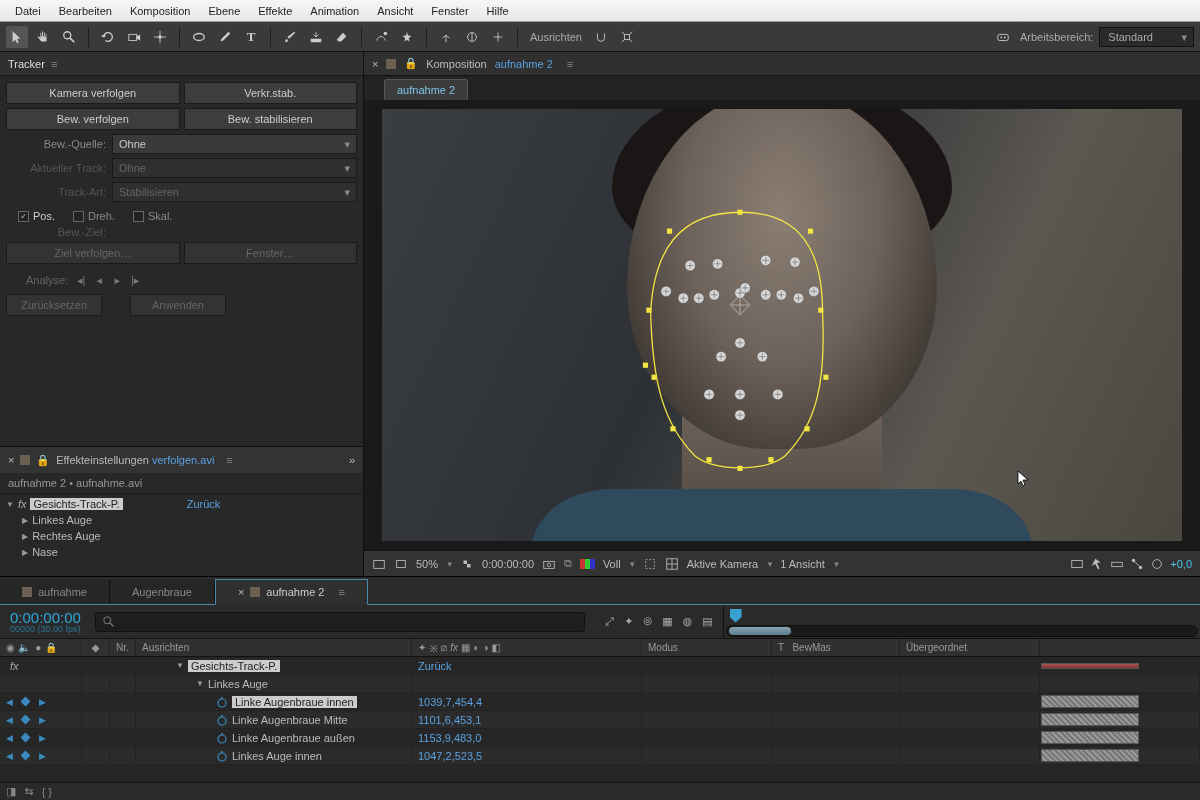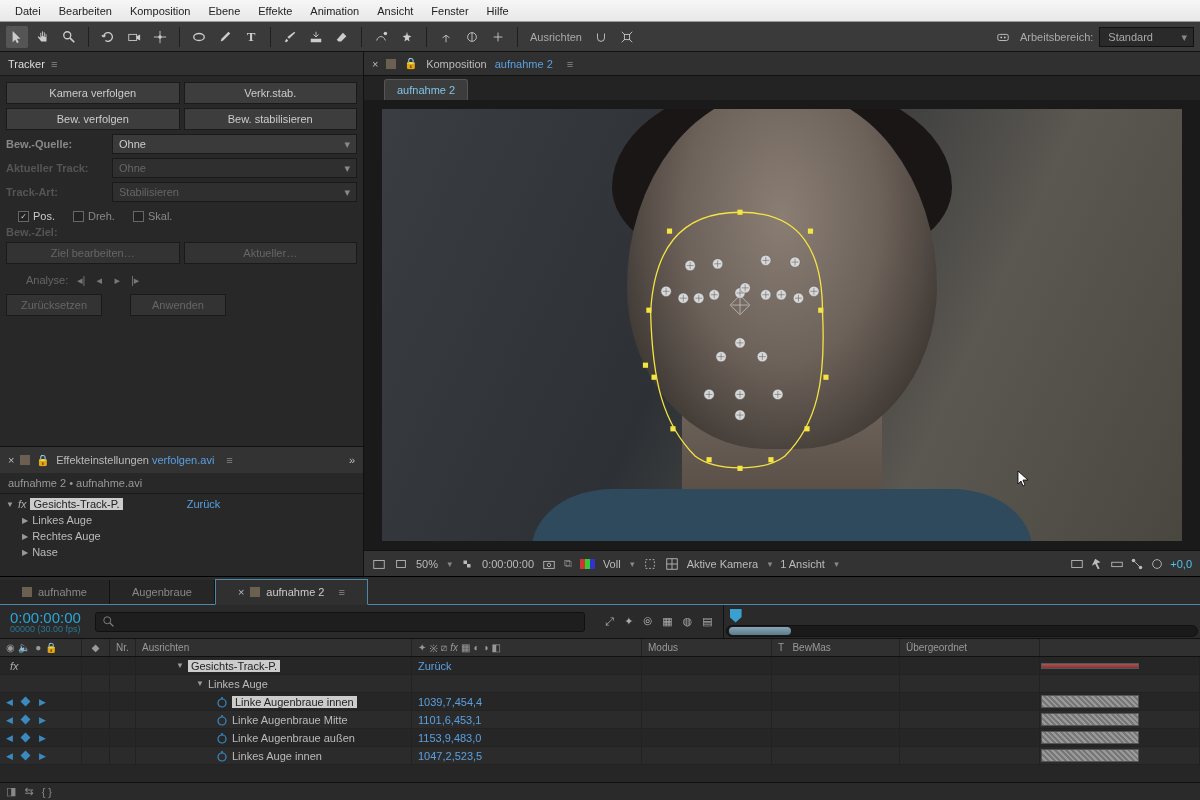--- a/index.html
+++ b/index.html
@@ -26,21 +26,21 @@
   
   .panel-tabbar { height: 24px; display: flex; align-items: center; padding: 0 8px; border-bottom: 1px solid #1a1a1a; background: #303030; }
   .panel-tab { color: #ddd; font-weight: 500; }
   .panel-menu { color: #888; margin-left: 6px; }
 
   .tracker-body { padding: 6px; font-size: 11px; flex: 0 0 auto; }
   .btn-row { display: flex; gap: 4px; margin-bottom: 4px; }
   .btn { background: #3d3d3d; border: 1px solid #1a1a1a; padding: 4px 0; text-align: center; flex: 1; color: #ccc; cursor: pointer; border-radius: 0; }
   .btn.disabled { color: #666; background: #333; }
   .form-row { display: flex; align-items: center; gap: 6px; margin-bottom: 4px; }
-  .form-label { width: 100px; color: #888; font-weight: bold; }
+  .form-label { width: 100px; text-align: right; color: #888; }
   .form-label.dim { color: #555; }
   .dd { flex: 1; background: #3a3a3a; border: 1px solid #1a1a1a; padding: 3px 6px; position: relative; color: #ccc; }
   .dd.dim { color: #666; background: #2f2f2f; }
   .dd:after { content: "▾"; position: absolute; right: 6px; color: #888; }
   .chk-row { display: flex; align-items: center; gap: 18px; padding: 4px 0 4px 12px; }
   .chk { display: flex; align-items: center; gap: 4px; color: #888; }
   .chk.on { color: #ccc; }
   .chk .box { width: 11px; height: 11px; border: 1px solid #666; background: #222; display: flex; align-items: center; justify-content: center; font-size: 8px; }
   .analyse-row { display: flex; align-items: center; padding: 4px 0 6px 20px; }
   .analyse-row .lbl { color: #666; margin-right: 4px;}
@@ -317,22 +317,22 @@
           </div>
         <div class="chk">
             <span class="box"></span>
             <span>Skal.</span>
           </div>
       </div>
       <div class="form-row">
           <span class="form-label dim">Bew.-Ziel:</span>
         </div>
       <div class="btn-row">
-        <div class="btn disabled">Ziel bearbeiten…</div>
-        <div class="btn disabled">Aktueller…</div>
+        <div class="btn disabled">Ziel verfolgen…</div>
+        <div class="btn disabled">Fenster…</div>
       </div>
       <div class="analyse-row">
         <span class="lbl">Analyse:</span>
         <span class="play-icon">◂|</span>
         <span class="play-icon">◂</span>
         <span class="play-icon">▸</span>
         <span class="play-icon">|▸</span>
       </div>
       <div class="btn-row">
         <div class="btn disabled" style="flex:0 0 96px">Zurücksetzen</div>

